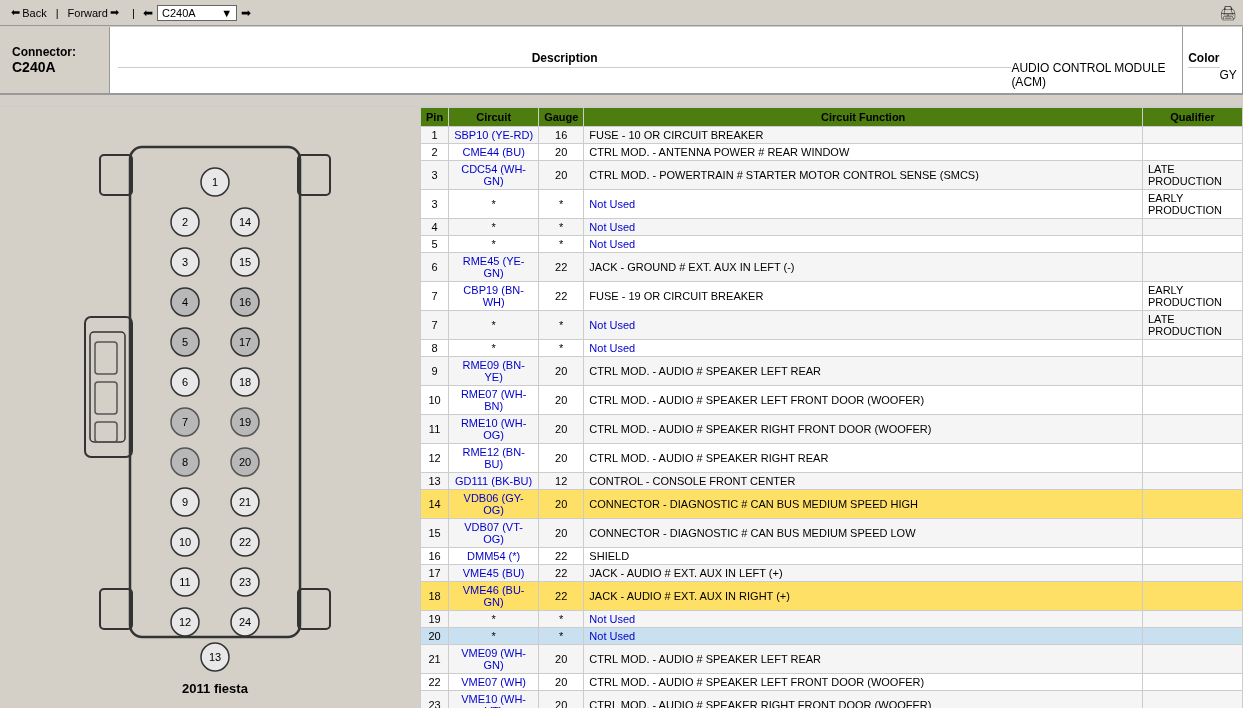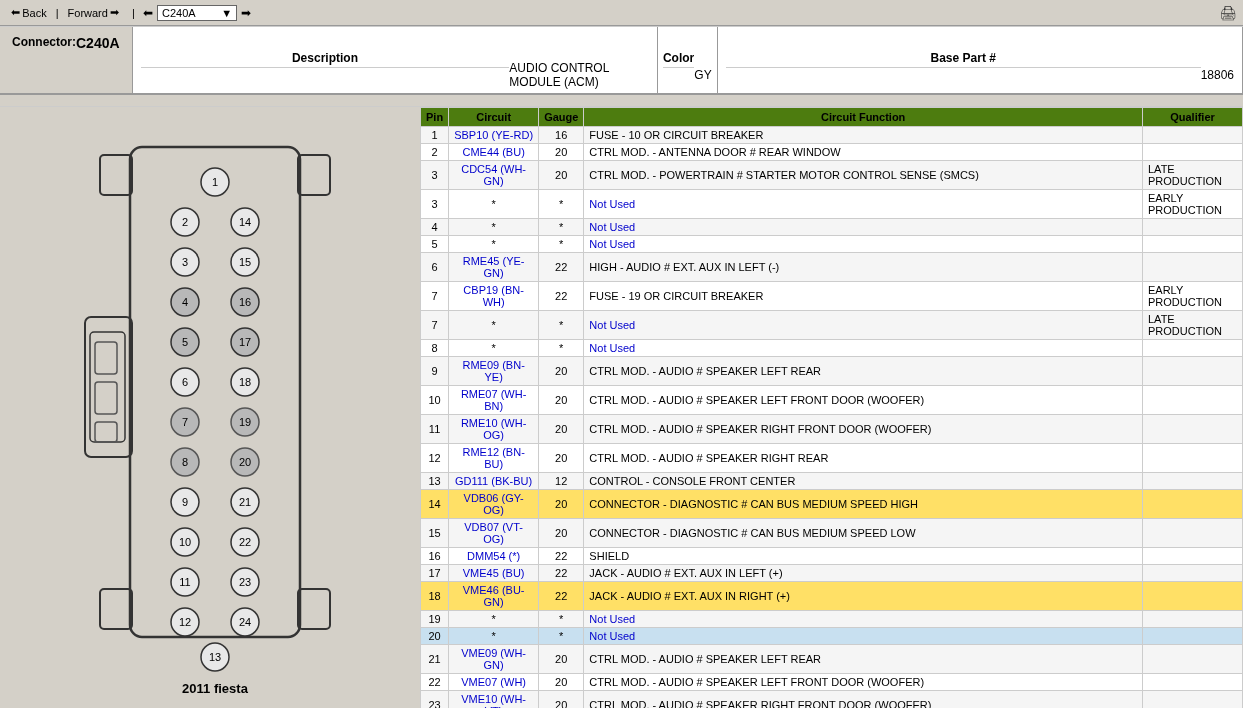--- a/index.html
+++ b/index.html
@@ -39,21 +39,21 @@
       display: flex;
       background: white;
       border-bottom: 2px solid #999;
       border-top: 1px solid #ccc;
     }
     .header-connector {
       background: #d4d0c8;
       padding: 8px 12px;
       min-width: 110px;
       display: flex;
-      flex-direction: row;
+      flex-direction: column;
       justify-content: center;
       border-right: 1px solid #999;
     }
     .header-connector .label { font-weight: bold; font-size: 12px; }
     .header-connector .value { font-weight: bold; font-size: 14px; }
     .header-cell {
       flex: 1;
       display: flex;
       flex-direction: row;
       align-items: center;
@@ -147,24 +147,20 @@
     <span class="value">C240A</span>
   </div>
   <div class="header-cell">
     <div class="col-title">Description</div>
     <div class="col-value">AUDIO CONTROL MODULE (ACM)</div>
   </div>
   <div class="header-cell" style="min-width:60px; flex:0 0 60px;">
     <div class="col-title">Color</div>
     <div class="col-value">GY</div>
   </div>
-  <div class="header-cell">
-    <div class="col-title">Base Part #</div>
-    <div class="col-value">18806</div>
-  </div>
 </div>
 
 <div class="divider"></div>
 
 <div class="main-content">
 
   <div class="connector-diagram">
     <svg class="connector-svg" viewBox="0 0 370 560">
 
       <rect x="100" y="30" width="170" height="490" rx="12" ry="12" fill="none" stroke="#333" stroke-width="2.5"></rect>
@@ -264,21 +260,21 @@
             <td class="col-pin">1</td>
             <td class="col-circuit"><a href="#" class="circuit-link">SBP10 (YE-RD)</a></td>
             <td class="col-gauge">16</td>
             <td>FUSE - 10 OR CIRCUIT BREAKER</td>
             <td class="col-qualifier"></td>
           </tr>
           <tr>
             <td class="col-pin">2</td>
             <td class="col-circuit"><a href="#" class="circuit-link">CME44 (BU)</a></td>
             <td class="col-gauge">20</td>
-            <td>CTRL MOD. - ANTENNA DOOR # REAR WINDOW</td>
+            <td>CTRL MOD. - ANTENNA POWER # REAR WINDOW</td>
             <td class="col-qualifier"></td>
           </tr>
           <tr>
             <td class="col-pin">3</td>
             <td class="col-circuit"><a href="#" class="circuit-link">CDC54 (WH-GN)</a></td>
             <td class="col-gauge">20</td>
             <td>CTRL MOD. - POWERTRAIN # STARTER MOTOR CONTROL SENSE (SMCS)</td>
             <td class="col-qualifier">LATE PRODUCTION</td>
           </tr>
           <tr>
@@ -299,21 +295,21 @@
             <td class="col-pin">5</td>
             <td class="col-circuit">*</td>
             <td class="col-gauge">*</td>
             <td class="not-used">Not Used</td>
             <td class="col-qualifier"></td>
           </tr>
           <tr>
             <td class="col-pin">6</td>
             <td class="col-circuit"><a href="#" class="circuit-link">RME45 (YE-GN)</a></td>
             <td class="col-gauge">22</td>
-            <td>HIGH - AUDIO # EXT. AUX IN LEFT (-)</td>
+            <td>JACK - GROUND # EXT. AUX IN LEFT (-)</td>
             <td class="col-qualifier"></td>
           </tr>
           <tr>
             <td class="col-pin">7</td>
             <td class="col-circuit"><a href="#" class="circuit-link">CBP19 (BN-WH)</a></td>
             <td class="col-gauge">22</td>
             <td>FUSE - 19 OR CIRCUIT BREAKER</td>
             <td class="col-qualifier">EARLY PRODUCTION</td>
           </tr>
           <tr>

